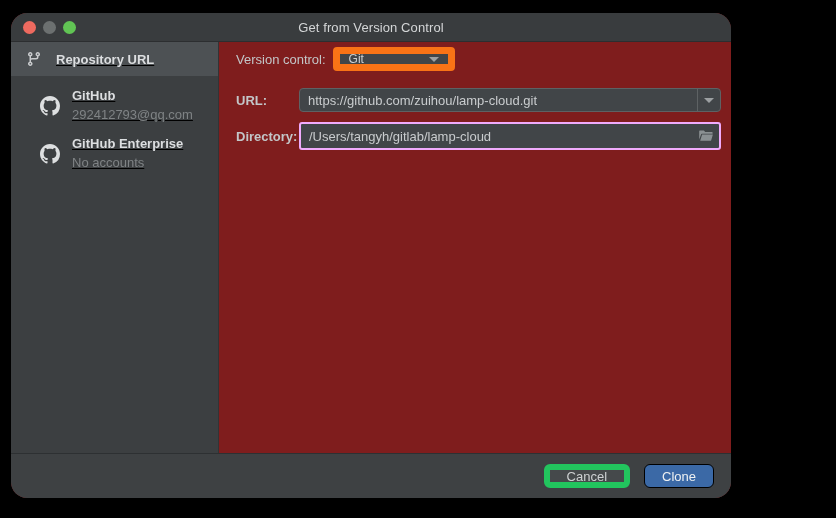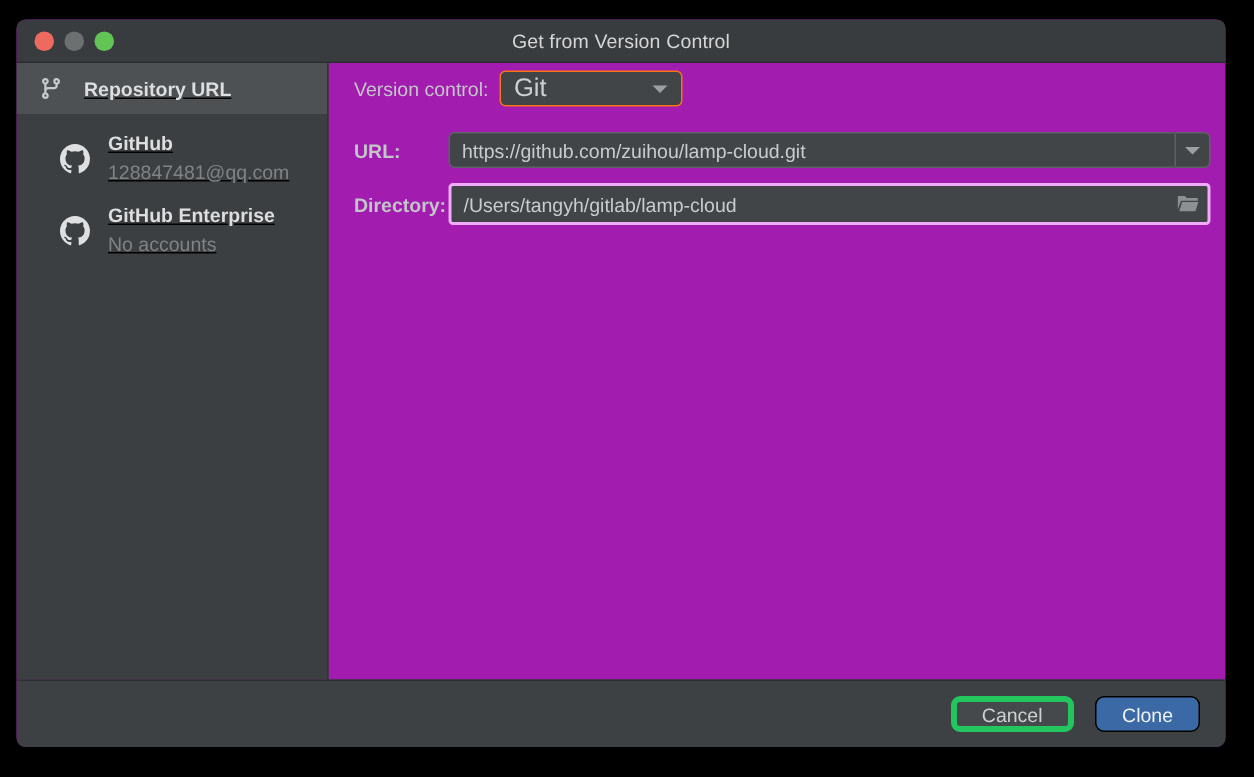--- a/index.html
+++ b/index.html
@@ -6,23 +6,23 @@
   html, body {
     width: 836px; height: 518px;
     background: #000000;
     font-family: "Liberation Sans", "DejaVu Sans", sans-serif;
     position: relative;
     overflow: hidden;
   }
   .window {
     position: absolute;
     left: 11px; top: 13px;
-    width: 806px; height: 485px;
-    background: #a21caf;
-    border-radius: 6px;
+    width: 720px; height: 485px;
+    background: #7f1d1d;
+    border-radius: 16px;
     overflow: hidden;
     display: flex;
     flex-direction: column;
     box-shadow: 0 10px 30px rgba(0,0,0,0.6);
   }
   
   .titlebar {
     flex: 0 0 29px;
     background: #393c3e;
     border-bottom: 1px solid #2c2e30;
@@ -81,27 +81,27 @@
     min-width: 0;
   }
   .form-row { display: flex; align-items: center; }
   .form-label { font-size: 13px; color: #c3c6c8; white-space: nowrap; }
   .label-col { width: 63px; flex: 0 0 63px; font-weight: bold; }
 
   .combo {
     margin-left: 7px;
     width: 122px; height: 24px;
     background: #414548;
-    border: 1px solid #f97316;
+    border: 7px solid #f97316;
     border-radius: 4px;
     display: flex;
     align-items: center;
     padding: 0 9px;
     color: #cdd0d2;
-    font-size: 17px;
+    font-size: 12px;
     cursor: default;
   }
   .arrow-down {
     width: 0; height: 0;
     border-left: 5px solid transparent;
     border-right: 5px solid transparent;
     border-top: 5px solid #9ca0a2;
   }
   .combo .arrow-down { margin-left: auto; }
 
@@ -172,21 +172,21 @@
     border-radius: 6px;
     font-size: 13px;
     font-family: "Liberation Sans", "DejaVu Sans", sans-serif;
     display: flex;
     align-items: center;
     padding: 0 17px;
     cursor: pointer;
   }
   .btn-cancel {
     background: #45494b;
-    border: 4px solid #22c55e;
+    border: 6px solid #22c55e;
     color: #ced1d2;
   }
   .btn-clone {
     background: #3b69a6;
     border: 1px solid #000000;
     color: #eef1f2;
   }
 </style>
 </head>
 <body>
@@ -216,21 +216,21 @@
       </div>
 
       <div class="side-item two-line">
         <span class="icon-slot">
           <svg class="github-svg" viewBox="0 0 16 16">
             <path d="M8 0C3.58 0 0 3.58 0 8c0 3.54 2.29 6.53 5.47 7.59.4.07.55-.17.55-.38 0-.19-.01-.82-.01-1.49-2.01.37-2.53-.49-2.69-.94-.09-.23-.48-.94-.82-1.13-.28-.15-.68-.52-.01-.53.63-.01 1.08.58 1.23.82.72 1.21 1.87.87 2.33.66.07-.52.28-.87.51-1.07-1.78-.2-3.64-.89-3.64-3.95 0-.87.31-1.59.82-2.15-.08-.2-.36-1.02.08-2.12 0 0 .67-.21 2.2.82.64-.18 1.32-.27 2-.27.68 0 1.36.09 2 .27 1.53-1.04 2.2-.82 2.2-.82.44 1.1.16 1.92.08 2.12.51.56.82 1.27.82 2.15 0 3.07-1.87 3.75-3.65 3.95.29.25.54.73.54 1.48 0 1.07-.01 1.93-.01 2.2 0 .21.15.46.55.38A8.012 8.012 0 0 0 16 8c0-4.42-3.58-8-8-8z"></path>
           </svg>
         </span>
         <span class="titles">
           <span class="side-title">GitHub</span>
-          <span class="side-sub">128847481@qq.com</span>
+          <span class="side-sub">292412793@qq.com</span>
         </span>
       </div>
 
       <div class="side-item two-line">
         <span class="icon-slot">
           <svg class="github-svg" viewBox="0 0 16 16">
             <path d="M8 0C3.58 0 0 3.58 0 8c0 3.54 2.29 6.53 5.47 7.59.4.07.55-.17.55-.38 0-.19-.01-.82-.01-1.49-2.01.37-2.53-.49-2.69-.94-.09-.23-.48-.94-.82-1.13-.28-.15-.68-.52-.01-.53.63-.01 1.08.58 1.23.82.72 1.21 1.87.87 2.33.66.07-.52.28-.87.51-1.07-1.78-.2-3.64-.89-3.64-3.95 0-.87.31-1.59.82-2.15-.08-.2-.36-1.02.08-2.12 0 0 .67-.21 2.2.82.64-.18 1.32-.27 2-.27.68 0 1.36.09 2 .27 1.53-1.04 2.2-.82 2.2-.82.44 1.1.16 1.92.08 2.12.51.56.82 1.27.82 2.15 0 3.07-1.87 3.75-3.65 3.95.29.25.54.73.54 1.48 0 1.07-.01 1.93-.01 2.2 0 .21.15.46.55.38A8.012 8.012 0 0 0 16 8c0-4.42-3.58-8-8-8z"></path>
           </svg>
         </span>
         <span class="titles">

